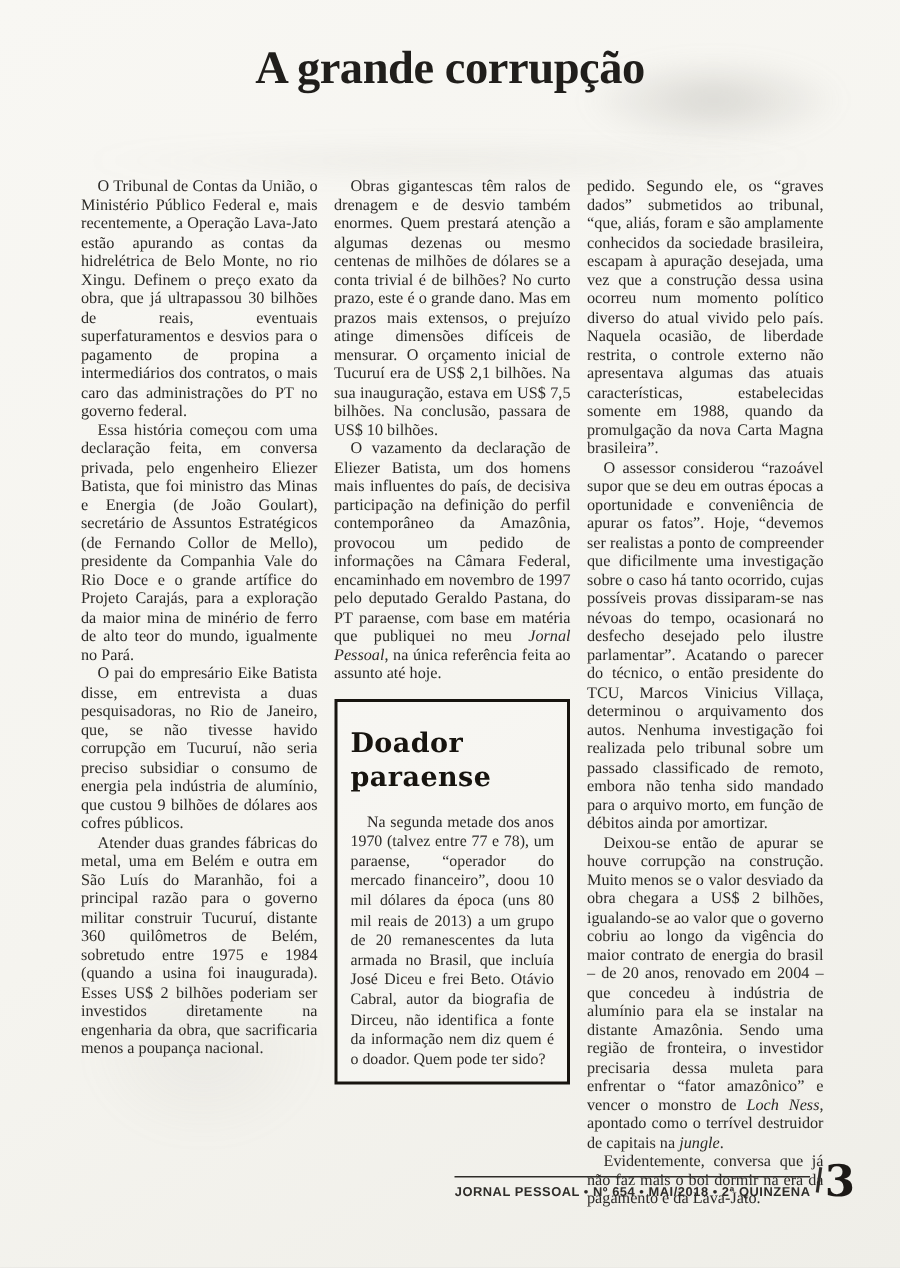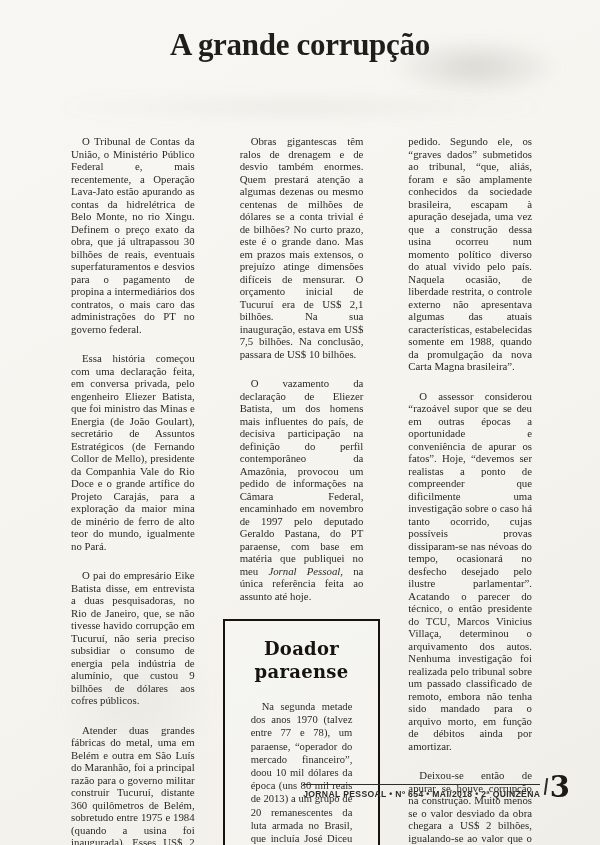--- a/index.html
+++ b/index.html
@@ -17,29 +17,29 @@
   .s3{top:640px;left:60px;width:150px;height:120px;
       background:radial-gradient(ellipse at center,rgba(160,158,150,0.10),rgba(160,158,150,0) 75%);}
   .title{
     position:absolute;top:26px;left:0;width:100%;margin:0;
     text-align:center;font-weight:600;font-size:31px;line-height:37px;
     letter-spacing:-0.3px;color:#201e1b;
   }
   .title span{display:block;}
   .cols{position:absolute;top:118px;left:54px;width:495px;display:flex;gap:11px;}
   .col{width:161px;font-size:10.8px;line-height:12.5px;text-align:justify;hyphens:auto;}
-  .col p{margin:17px;text-indent:11px;}
+  .col p{margin:0;text-indent:11px;}
   .col p.cont{text-indent:0;}
   .box{
     margin-top:10px;border:2.5px solid #17140f;padding:4px 9px 8px;
     background:rgba(255,255,255,0.22);
   }
   .box-title{
     font-family:"DejaVu Serif", serif;font-weight:700;font-size:18px;line-height:23px;
-    text-align:center;margin:12px 0 12px;color:#17140f;letter-spacing:0.3px;
+    margin:12px 0 12px;color:#17140f;letter-spacing:0.3px;
   }
   .box-title span{display:block;}
   .box-body{font-size:10.6px;line-height:13.2px;text-align:justify;text-indent:11px;margin:0;}
   .footer{
     position:absolute;top:784px;left:8px;width:562px;
     display:flex;justify-content:flex-end;align-items:flex-start;
   }
   .footer-text{
     font-family:"Liberation Sans", sans-serif;font-size:8.6px;font-weight:700;
     letter-spacing:0.35px;color:#2e2c29;border-top:1.5px solid #2e2c29;padding-top:4px;

